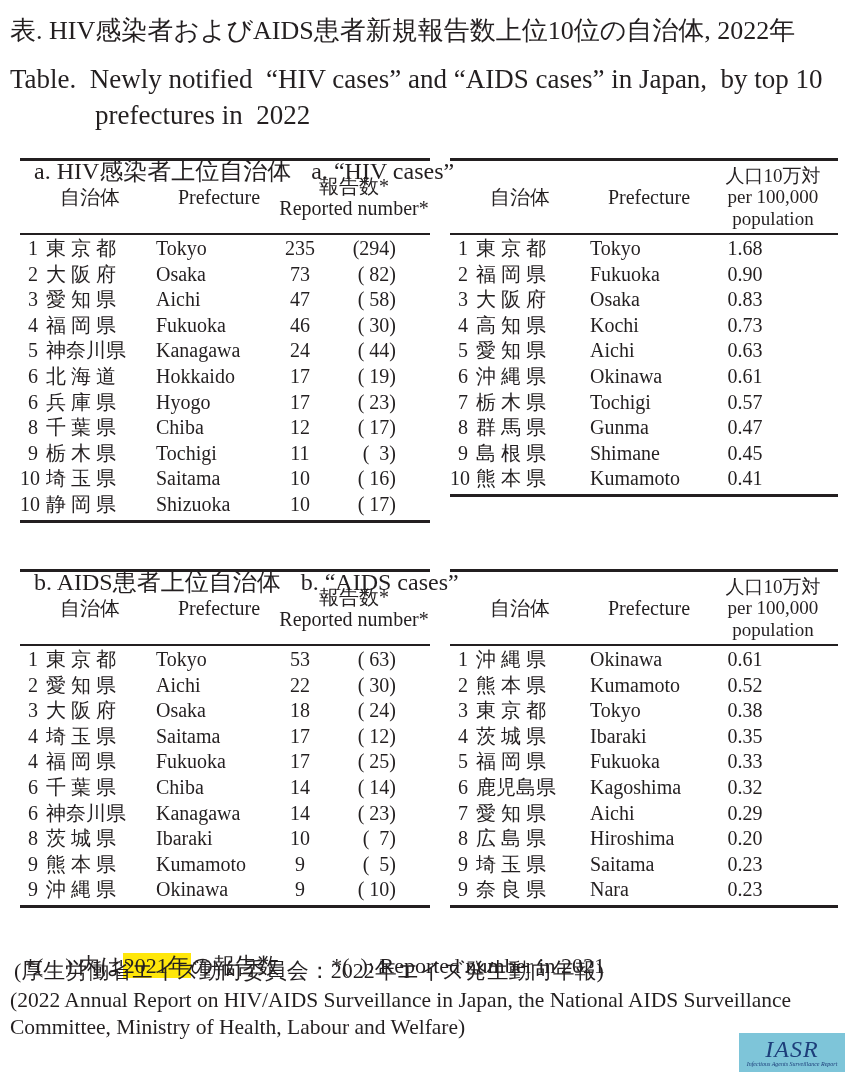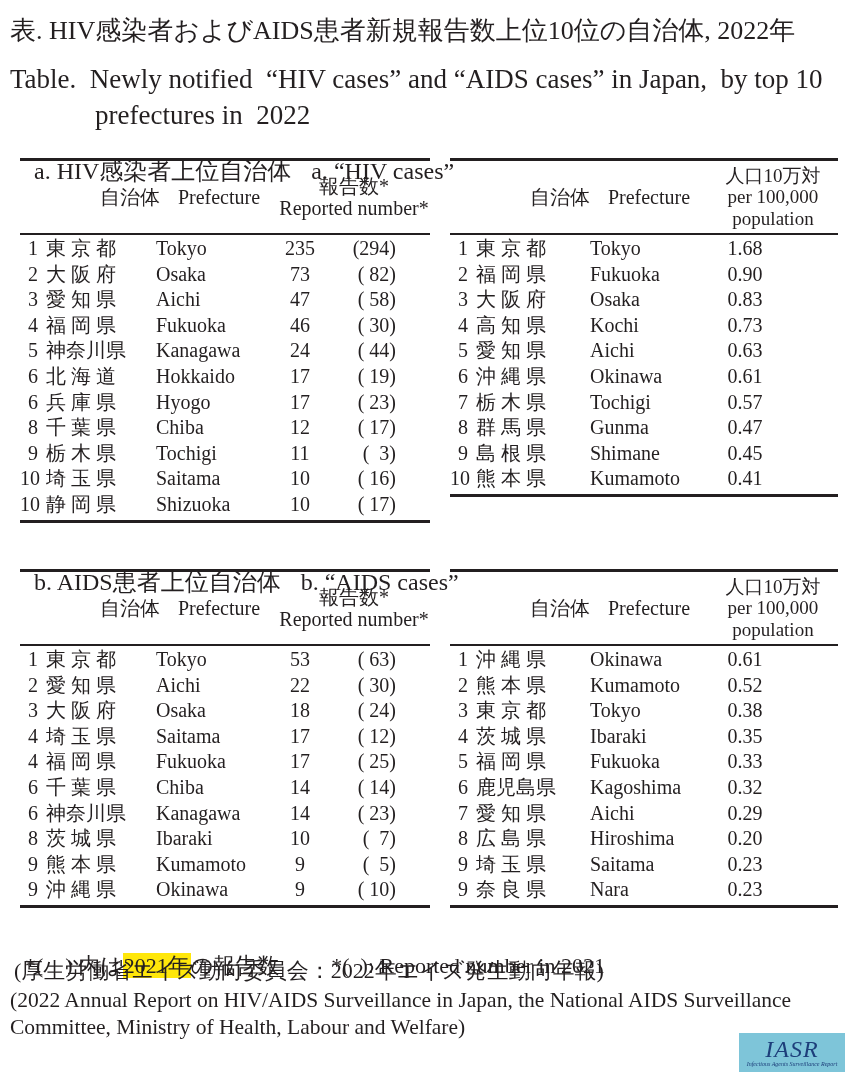--- a/index.html
+++ b/index.html
@@ -17,21 +17,21 @@
   
   .title-ja{left:10px; top:13px; font-size:26px; white-space:pre;}
   .title-en1{left:10px; top:64px; font-size:27px; white-space:pre;}
   .title-en2{left:95px; top:100px; font-size:27px; white-space:pre;}
   
   .sec-label{font-size:24px; white-space:pre;}
   .sec-label .en{margin-left:20px;}
   
   .table{position:absolute; border-top:3px solid var(--text-color); border-bottom:3px solid var(--text-color);}
   .thead{height:74px; border-bottom:2px solid var(--text-color); display:flex; align-items:center; font-size:20px;}
-  .h-col1{width:140px; text-align:right;}
+  .h-col1{width:140px; text-align:center;}
   .h-col2{width:118px; text-align:center;}
   .h-col3{flex:1; text-align:center; line-height:1.12;}
   .right-t .h-col3{font-size:19px; line-height:1.12;}
   .tbody{font-size:20px; padding:1px 0 2px 0;}
   .trow{display:flex; line-height:25.6px; white-space:pre;}
   .cell{display:inline-block;}
   .cell-rank{width:18px; text-align:right;}
   .cell-kanji{width:104px; margin-left:8px;}
   .cell-name{width:114px; margin-left:6px;}
   .cell-value{width:60px; text-align:center; white-space:pre;}

